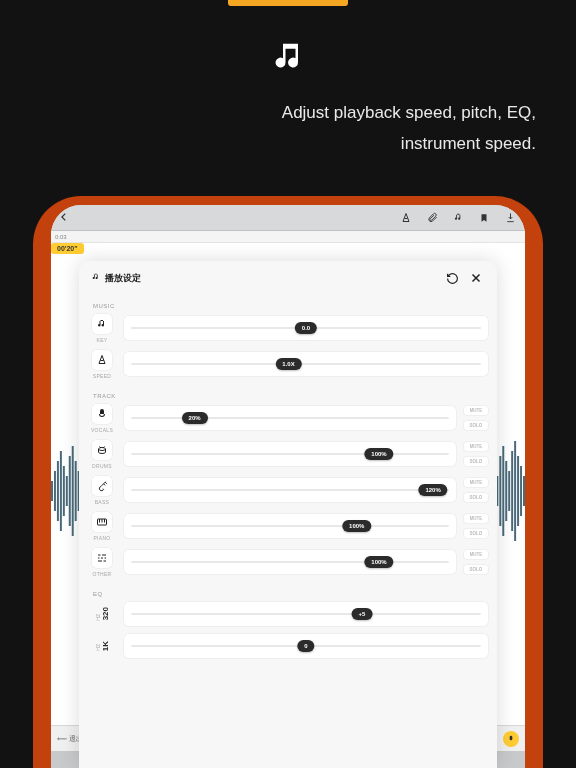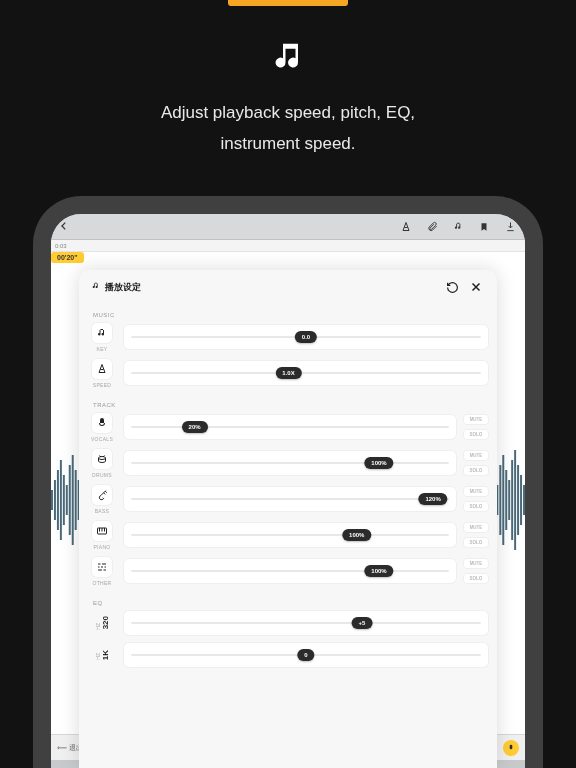--- a/index.html
+++ b/index.html
@@ -1,24 +1,24 @@
 <!DOCTYPE html>
 <html><head>
 <meta charset="utf-8">
 <style>
   * { box-sizing: border-box; margin: 0; padding: 0; }
   html, body { width: 576px; height: 768px; overflow: hidden; font-family: -apple-system, Helvetica, Arial, sans-serif; }
   body { background: #121212; color: #fff; }
 
   .top-badge { width: 120px; height: 6px; background: #f5a623; margin: 0 auto; border-radius: 0 0 3px 3px; }
-  .hero { text-align: center; padding: 34px 40px 18px; }
+  .hero { text-align: right; padding: 34px 40px 18px; }
   .hero-icon { width: 30px; height: 30px; margin: 0 auto 28px; color: #fff; }
   .hero-text { font-size: 17px; line-height: 1.8; color: #e9e9e9; font-weight: 500; }
 
-  .device-shell { position: absolute; left: 33px; right: 33px; top: 196px; bottom: 0; background: #404040; border-radius: 48px 48px 0 0; padding: 18px 18px 0; }
+  .device-shell { position: absolute; left: 33px; right: 33px; top: 196px; bottom: 0; background: #c2410c; border-radius: 48px 48px 0 0; padding: 9px 18px 0; }
   .device-screen { position: relative; width: 100%; height: 100%; background: #c8c9cb; border-radius: 30px 30px 0 0; overflow: hidden; }
 
   .app-header { display: flex; align-items: center; height: 26px; padding: 0 8px; background: #d8d9db; border-bottom: 1px solid #c0c1c3; font-size: 11px; color: #333; }
   .app-header .back { flex: 0 0 auto; margin-right: auto; }
   .app-header .hicon { width: 14px; height: 14px; margin-left: 12px; color: #333; display:flex; align-items:center; justify-content:center; }
 
   .timeline { position: relative; height: 520px; background: #fff; }
   .timeline .ruler { height: 12px; background: #f4f4f4; border-bottom: 1px solid #e4e4e4; font-size: 6px; color: #888; padding-left: 4px; line-height: 12px; }
   .timeline .marker { position: absolute; top: 12px; left: 0; background: #ffcc33; color: #333; font-size: 7px; padding: 2px 6px; border-radius: 3px; font-weight:600;}
   .timeline .wave { position: absolute; left: 0; right: 0; top: 200px; height: 120px; }

